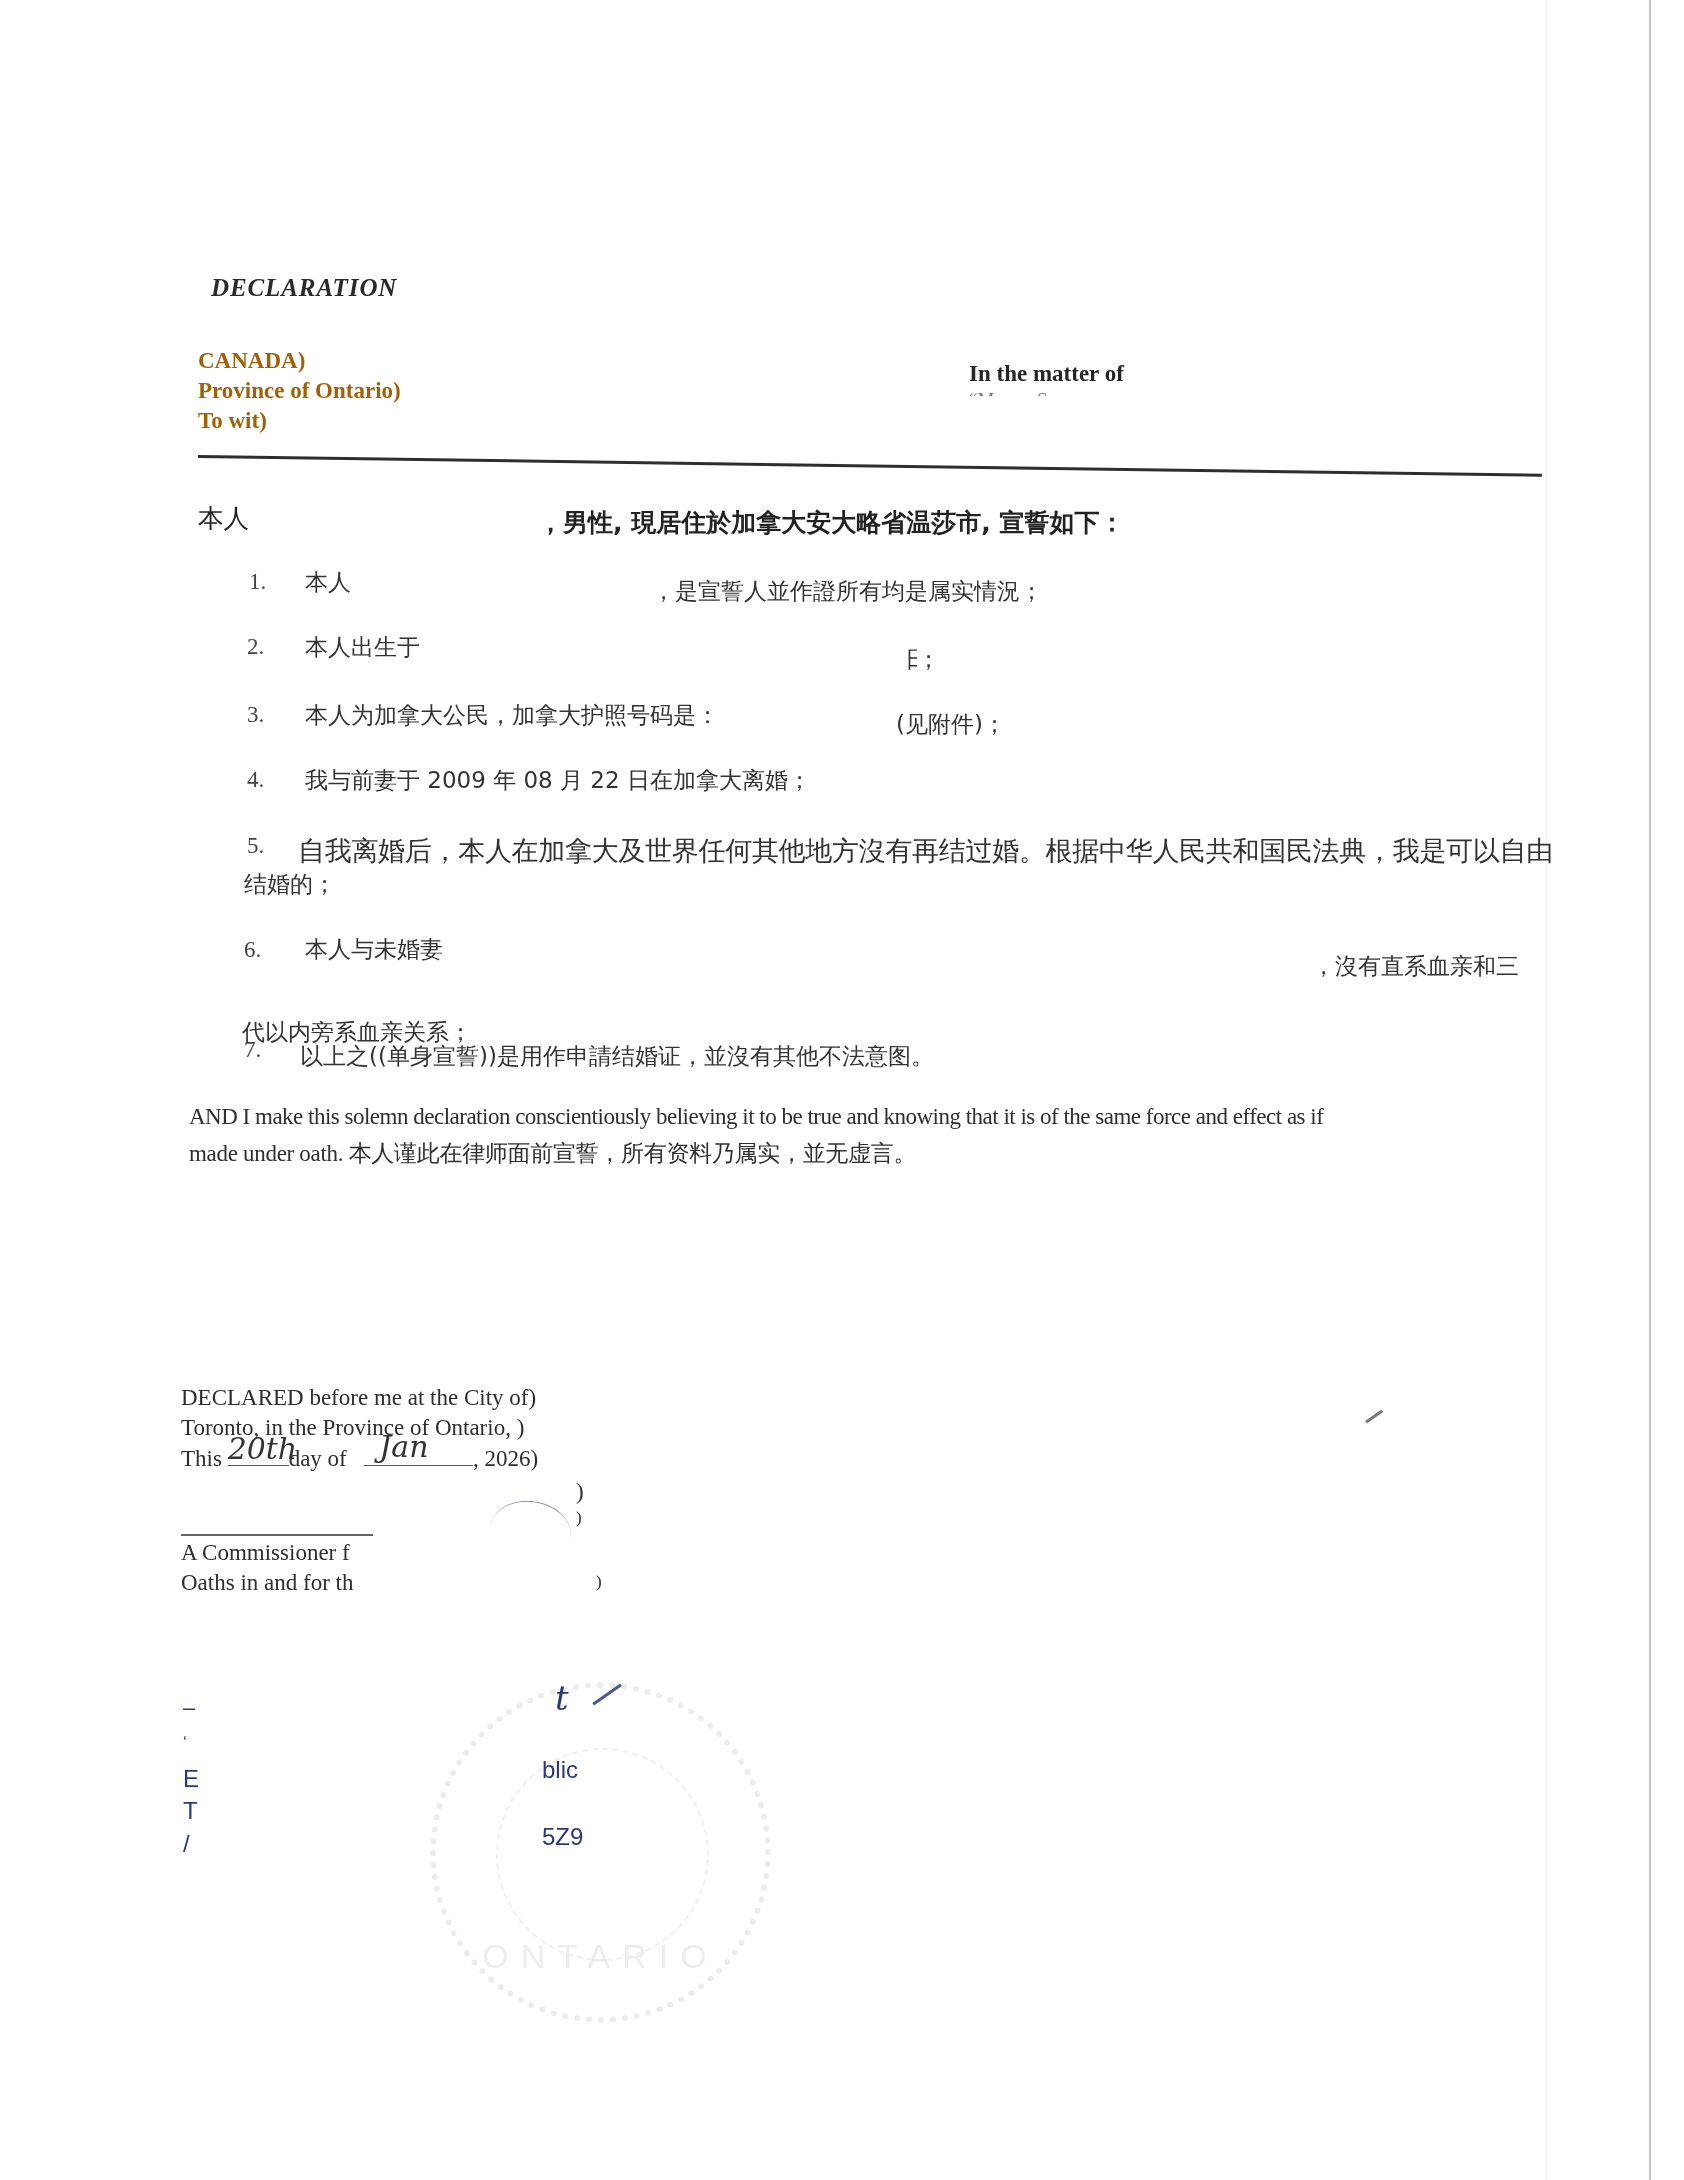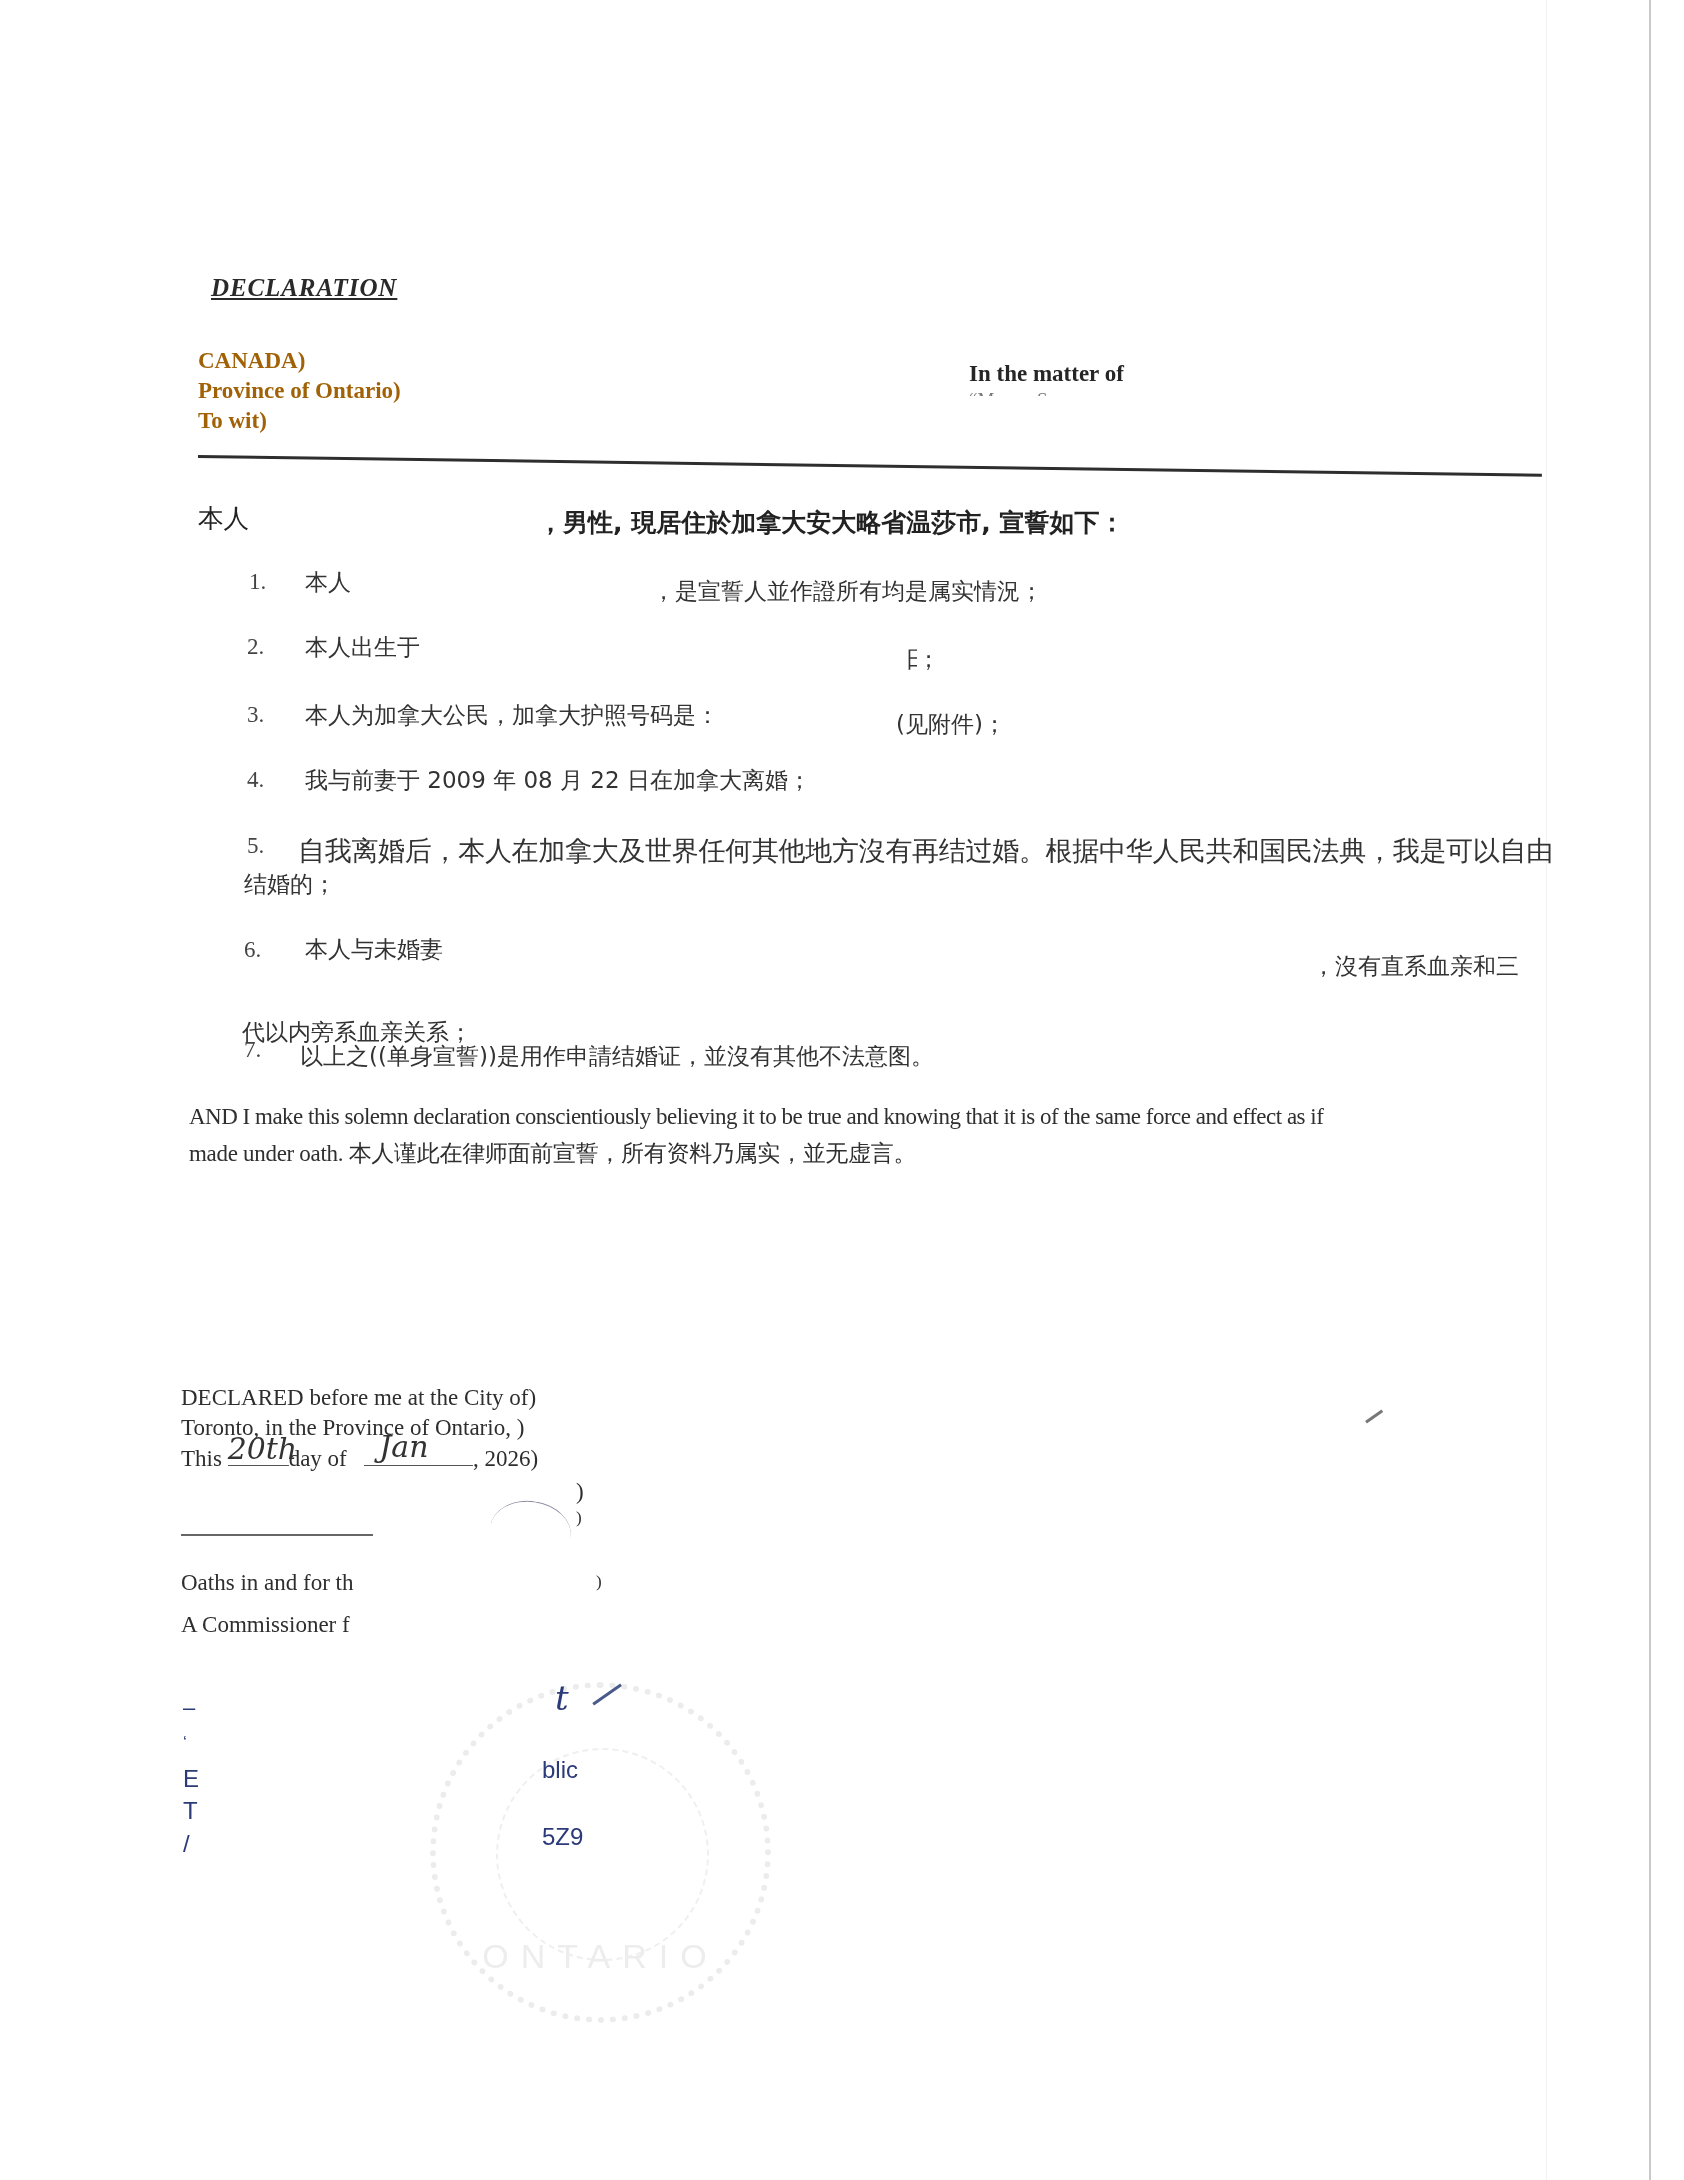--- a/index.html
+++ b/index.html
@@ -3,21 +3,21 @@
 <meta charset="utf-8">
 <style>
   html, body { margin: 0; padding: 0; }
   body {
     width: 1685px; height: 2181px; background: #ffffff; position: relative; overflow: hidden;
     font-family: "Liberation Serif", "DejaVu Serif", serif; color: #1e1e1e;
   }
   .abs { position: absolute; white-space: nowrap; }
   .scanline { position: absolute; left: 1649px; top: 0; width: 1.7px; height: 2181px; background: #c9c9c9; }
   .scanline2 { position: absolute; left: 1546px; top: 0; width: 0.9px; height: 2181px; background: #f2f2f2; }
-  .title { left: 211px; top: 274px; font-size: 25px; font-weight: bold; font-style: italic; letter-spacing: 0.9px; color: #2a2a2a; text-decoration: underline; }
+  .title { left: 211px; top: 274px; font-size: 25px; font-weight: bold; font-style: italic; letter-spacing: 0.9px; color: #2a2a2a; }
   .juris { left: 198px; top: 346px; font-size: 23px; font-weight: bold; line-height: 30px; color: #a16207; }
   .matter { left: 969px; top: 361px; font-size: 23px; font-weight: bold; color: #262626; }
   .matter-cut { left: 969px; top: 389px; width: 187px; height: 6.8px; overflow: hidden; font-size: 19px; color: #777; }
   .hrule { position: absolute; left: 198px; top: 455px; width: 1344px; height: 2.6px; background: #2e2e2e; transform: rotate(0.8deg); transform-origin: left center; }
   .cjk { font-family: "DejaVu Sans", sans-serif; }
   .intro { top: 501px; font-size: 25.6px; color: #222; }
   .intro-a { left: 198px; }
   .intro-b { left: 538px; top: 506px; font-weight: bold; text-align: right; }
   .item { font-size: 23px; color: #333; }
   .num { font-family: "Liberation Serif", serif; font-size: 23px; color: #444; }
@@ -96,21 +96,21 @@
 <div class="abs jurat" style="top:1443px">
   <span>This</span>
   <span class="blank" style="width:61px;position:relative"><span class="hand abs" style="left:0;top:-12px">20th</span></span><span>day of</span>
   &nbsp;&nbsp;<span class="blank" style="width:109px;position:relative"><span class="hand abs" style="left:15.3px;top:-13.6px">Jan</span></span><span>, 2026)</span>
 </div>
 <div class="abs paren" style="left:576px;top:1479px">)</div>
 <div class="abs paren" style="left:576px;top:1508px;font-size:17px">)</div>
 <div class="arc"></div>
 
 <div class="sigline"></div>
-<div class="abs jurat" style="top:1609px">A Commissioner f</div>
+<div class="abs jurat" style="top:1537px">A Commissioner f</div>
 <div class="abs jurat" style="top:1567px">Oaths in and for th</div>
 <div class="abs paren" style="left:596px;top:1572px;font-size:17px">)</div>
 
 <div class="tick"></div>
 
 <div class="seal">
   <div class="seal-inner"></div>
   <div class="seal-text">ONTARIO</div>
 </div>
 <div class="abs blue" style="left:555px;top:1678px;font-size:34px;font-family:'DejaVu Serif',serif;font-style:italic">t</div>

